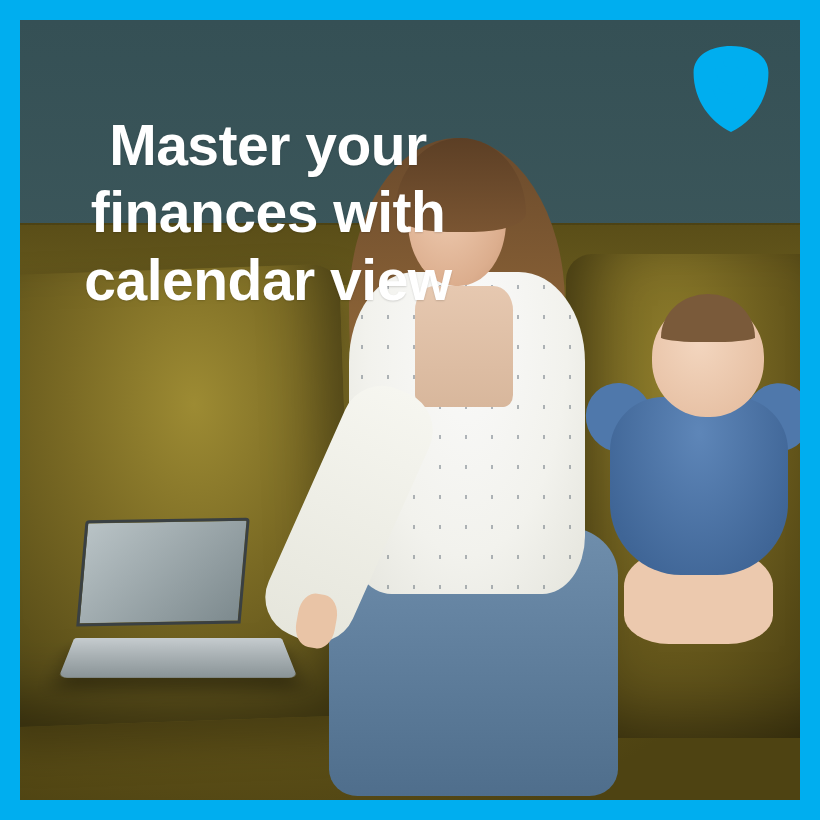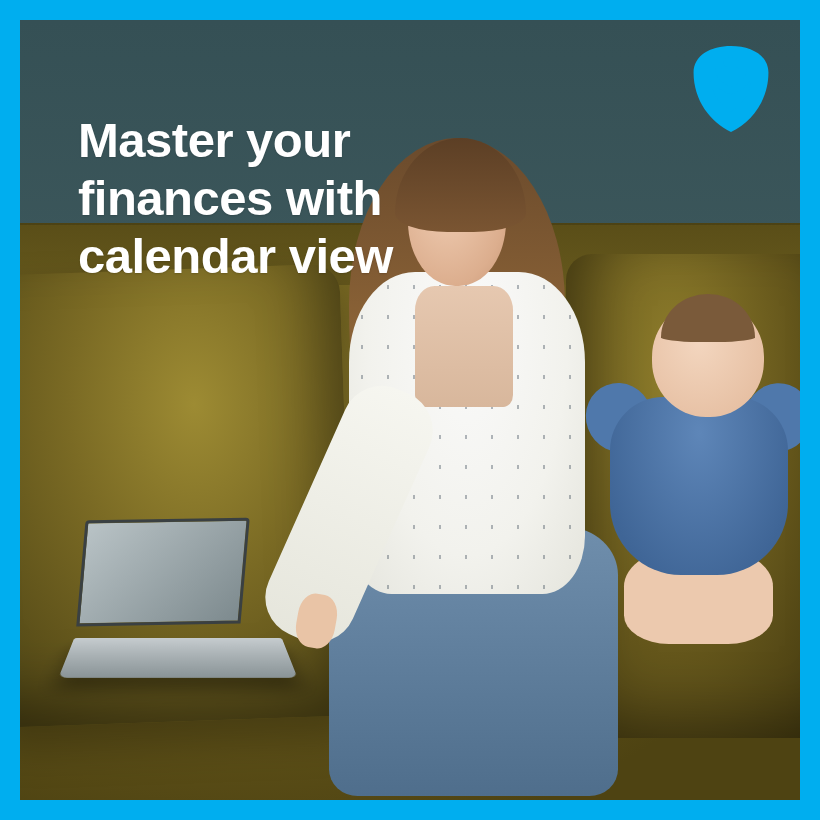--- a/index.html
+++ b/index.html
@@ -231,28 +231,29 @@
     left: 18%;
     width: 64%;
     height: 28%;
     background: #ecc9ae;
     border-radius: 40% 40% 30% 30%;
   }
   
   .headline {
     position: absolute;
     top: 92px;
-    left: 58px;
+    left: 28px;
     color: #ffffff;
     font-weight: 700;
-    font-size: 49px;
+    font-size: 57px;
     line-height: 1.18;
     letter-spacing: -0.5px;
     text-shadow: 0 1px 2px rgba(0,0,0,0.15);
     max-width: 440px;
+    text-align: center;
   }
   
   .logo {
     position: absolute;
     top: 26px;
     right: 30px;
     width: 78px;
     height: 86px;
   }
   .logo svg { width: 100%; height: 100%; display: block; }

